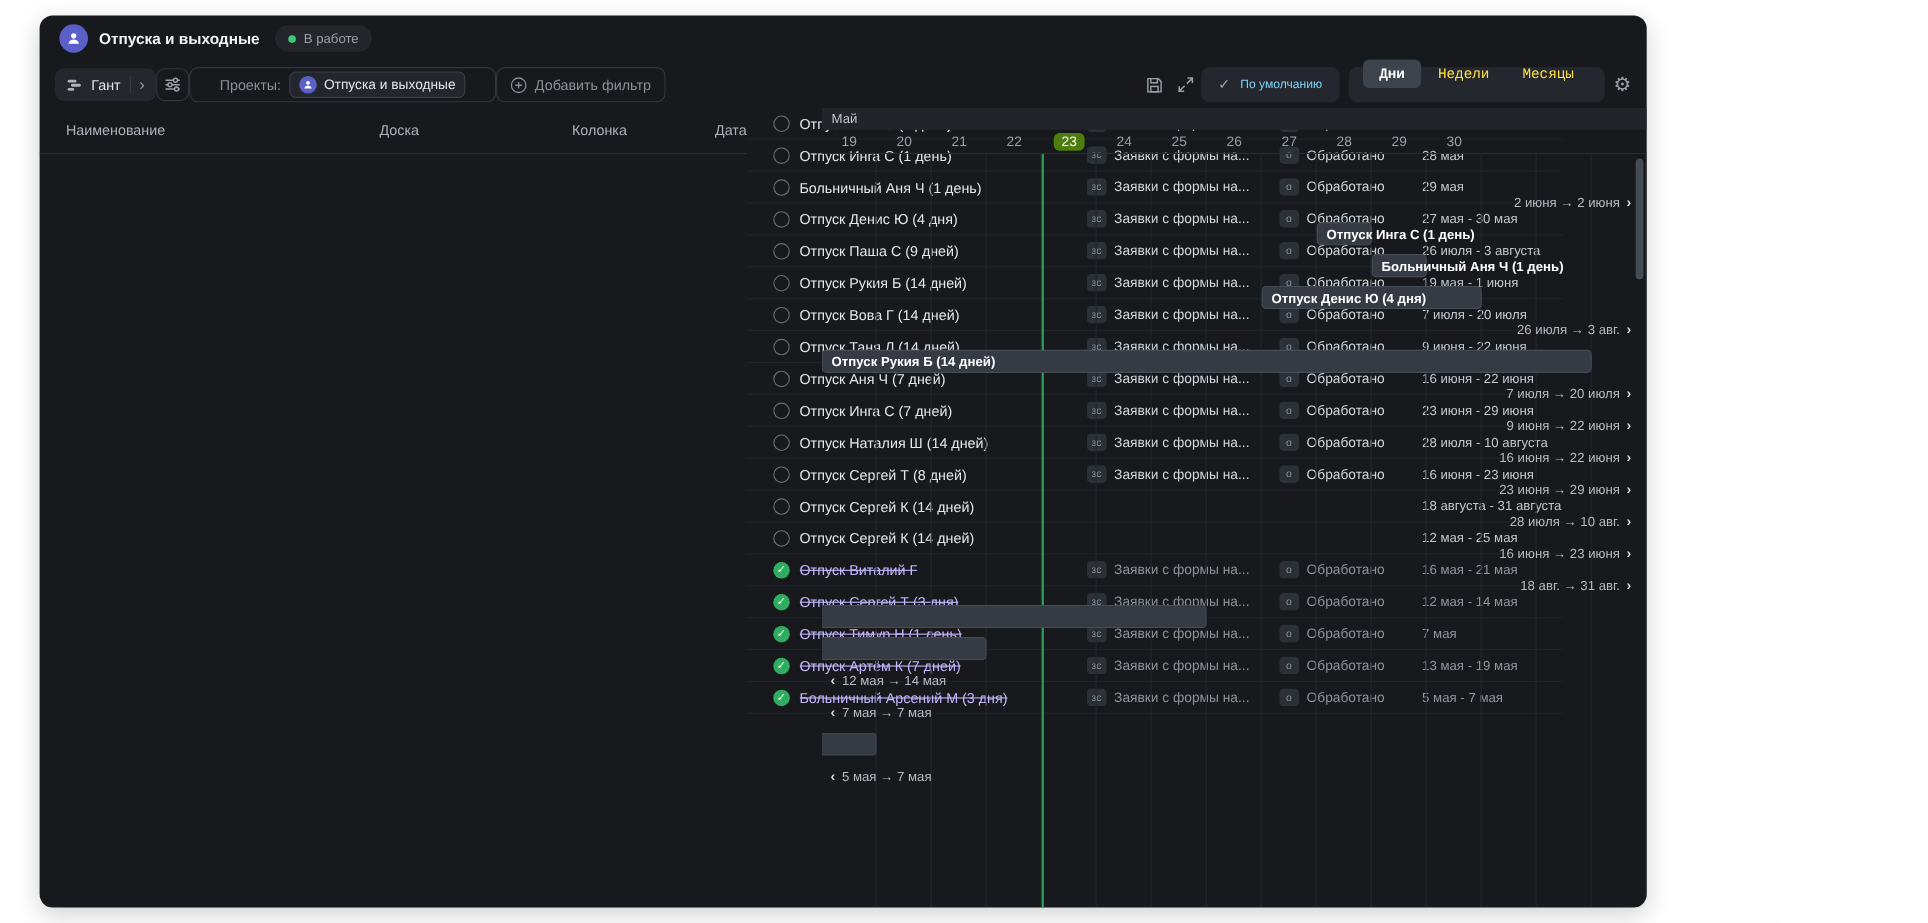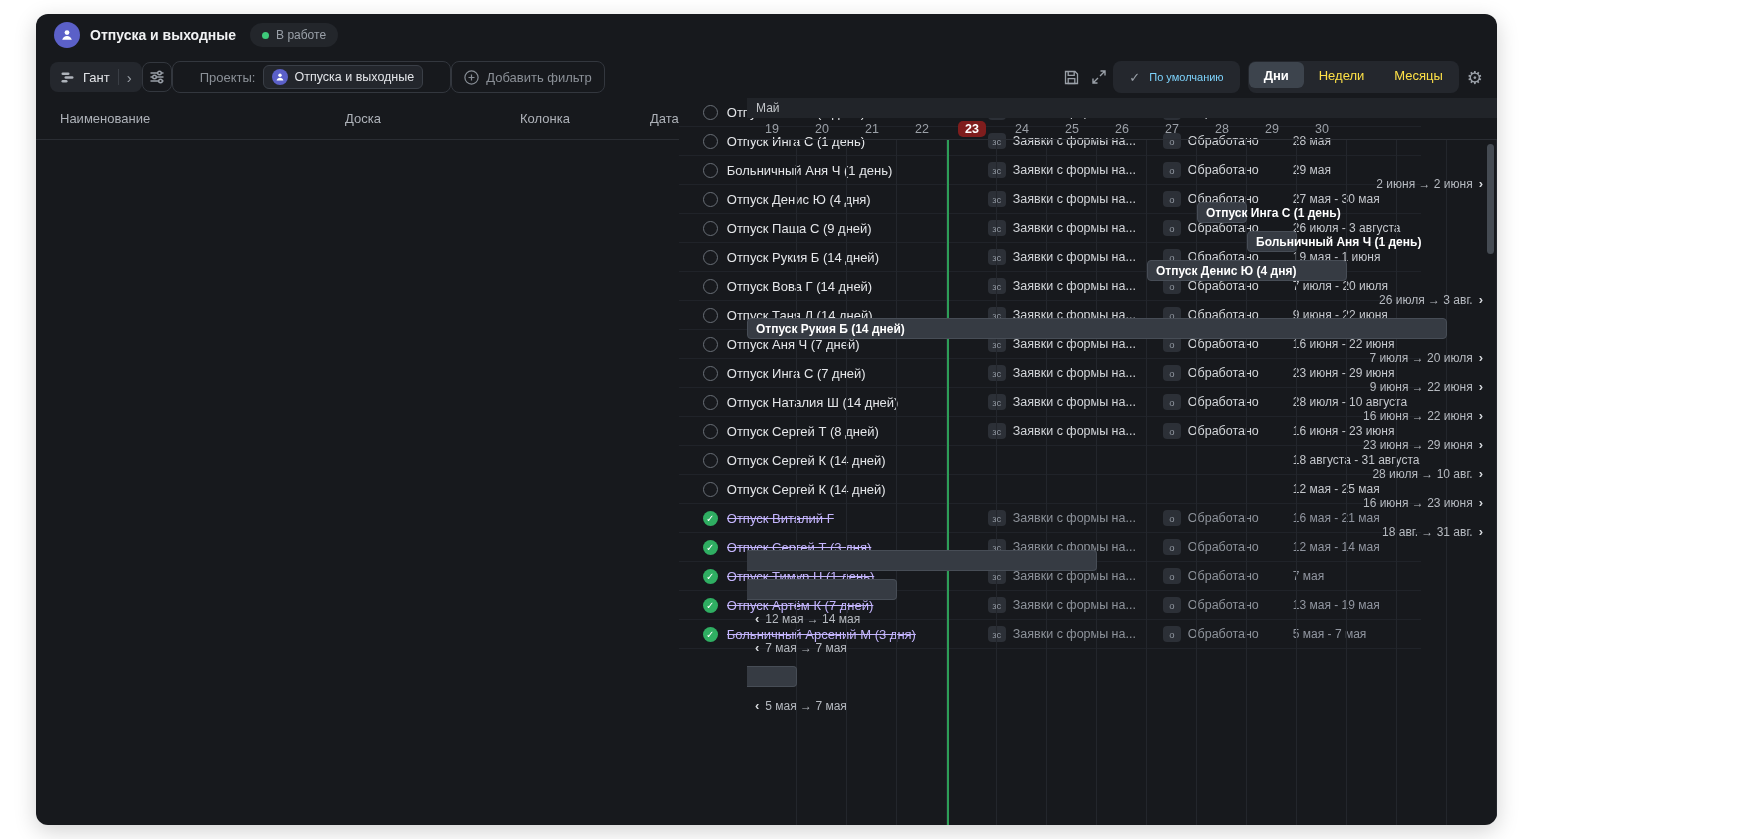--- a/index.html
+++ b/index.html
@@ -41,22 +41,22 @@
     align-items:center;justify-content:center;flex:none;}
   .addfilter{display:flex;align-items:center;gap:7px;border:1px solid #33373e;border-radius:8px;
     height:32px;padding:0 12px;cursor:pointer;}
   .spacer{flex:1;}
   .iconbtn{width:28px;height:28px;display:flex;align-items:center;justify-content:center;
     color:#9aa0a8;cursor:pointer;}
   .defaultbtn{display:flex;align-items:center;gap:9px;background:#24272d;border-radius:8px;
     height:32px;padding:0 16px;cursor:pointer;}
   .defaultbtn .check{color:#9aa0a8;font-size:13px;}
   .defaultbtn .dlbl{font-size:11px;color:#7dd3fc;text-align:right;}
-  .seg-wrap{display:flex;align-items:flex-start;background:#24272d;border-radius:8px;padding:1px;
-    height:32px;margin-left:8px;}
+  .seg-wrap{display:flex;align-items:flex-end;background:#24272d;border-radius:8px;padding:13px;
+    height:32px;margin-left:8px;font-family:Liberation Mono, monospace;}
   .seg{display:flex;align-items:center;height:26px;padding:0 15px;border-radius:6px;
     font-size:13px;color:#fde047;cursor:pointer;}
   .seg.active{background:#3d444d;color:#fff;font-weight:bold;}
   .gear{font-size:18px;color:#9aa0a8;margin-left:8px;cursor:pointer;}
 
   
   .content{position:relative;height:727px;display:flex;}
   .table-panel{width:711px;flex:none;display:flex;flex-direction:row;}
   .table-header{height:42px;display:flex;align-items:center;border-bottom:1px solid #2a2d33;
     padding-left:24px;}
@@ -82,21 +82,21 @@
     display:flex;align-items:center;justify-content:center;flex:none;}
   .cell.date{flex:1;font-size:12px;color:#c4c7cc;padding-right:2px;}
   .trow.done .date{color:#9196a0;}
 
   
   .gantt-panel{flex:1;position:relative;display:flex;flex-direction:column;overflow:hidden;}
   .month-strip{height:20px;background:#212429;display:flex;align-items:center;padding-left:9px;}
   .month-strip .mlbl{font-size:12px;color:#c2c5c9;}
   .gantt-days{height:22px;display:flex;border-bottom:1px solid #2a2d33;}
   .day{flex:1;display:flex;align-items:center;justify-content:center;font-size:12.5px;color:#9ba0a7;}
-  .today-badge{background:#7f1d1d;color:#fff;font-weight:bold;border-radius:5px;padding:1px 7px;
+  .today-badge{background:#4d7c0f;color:#fff;font-weight:normal;border-radius:5px;padding:1px 7px;
     font-size:12.5px;}
   .gantt-body{position:relative;flex:1;overflow:hidden;}
   .grid{position:absolute;inset:0;display:flex;}
   .gcol{flex:1;border-right:1px solid #23262c;}
   .today-line{position:absolute;top:0;bottom:0;width:2px;background:#2d9e57;z-index:1;}
   .gantt-rows{position:absolute;inset:0;z-index:2;}
   .grow{height:29px;position:relative;}
   .bar{position:absolute;top:4px;height:21px;background:#363b43;border:1px solid #474d56;
     border-radius:4px;display:flex;align-items:center;cursor:pointer;}
   .bar.clipped{border-top-left-radius:0;border-bottom-left-radius:0;border-left:none;}

